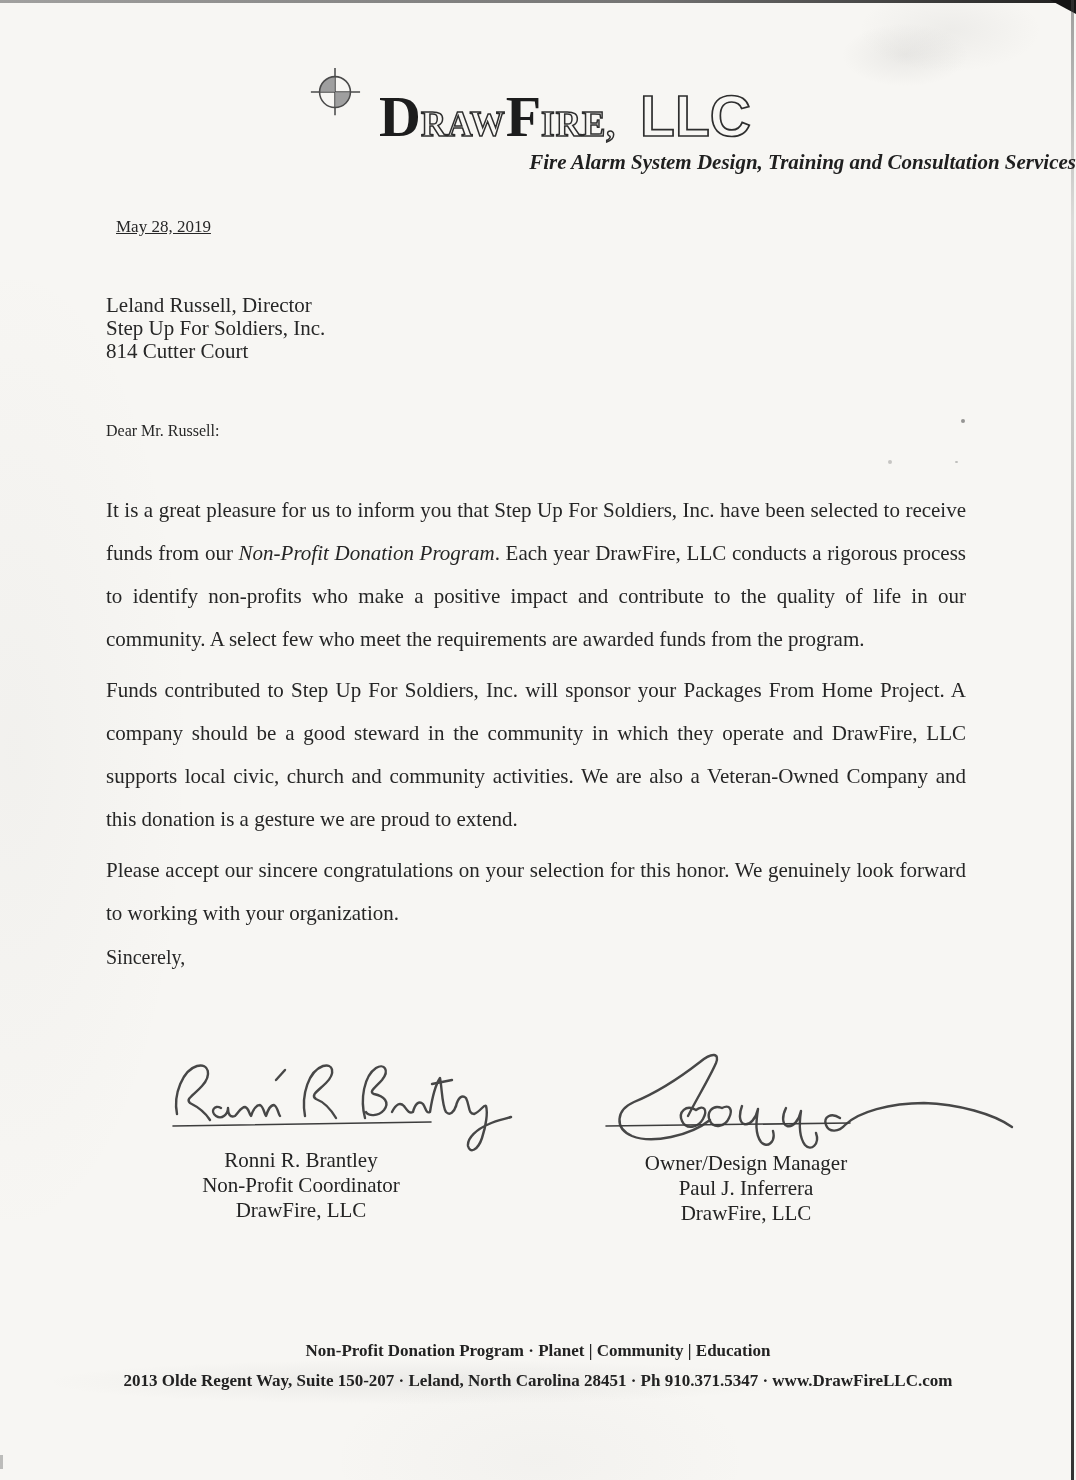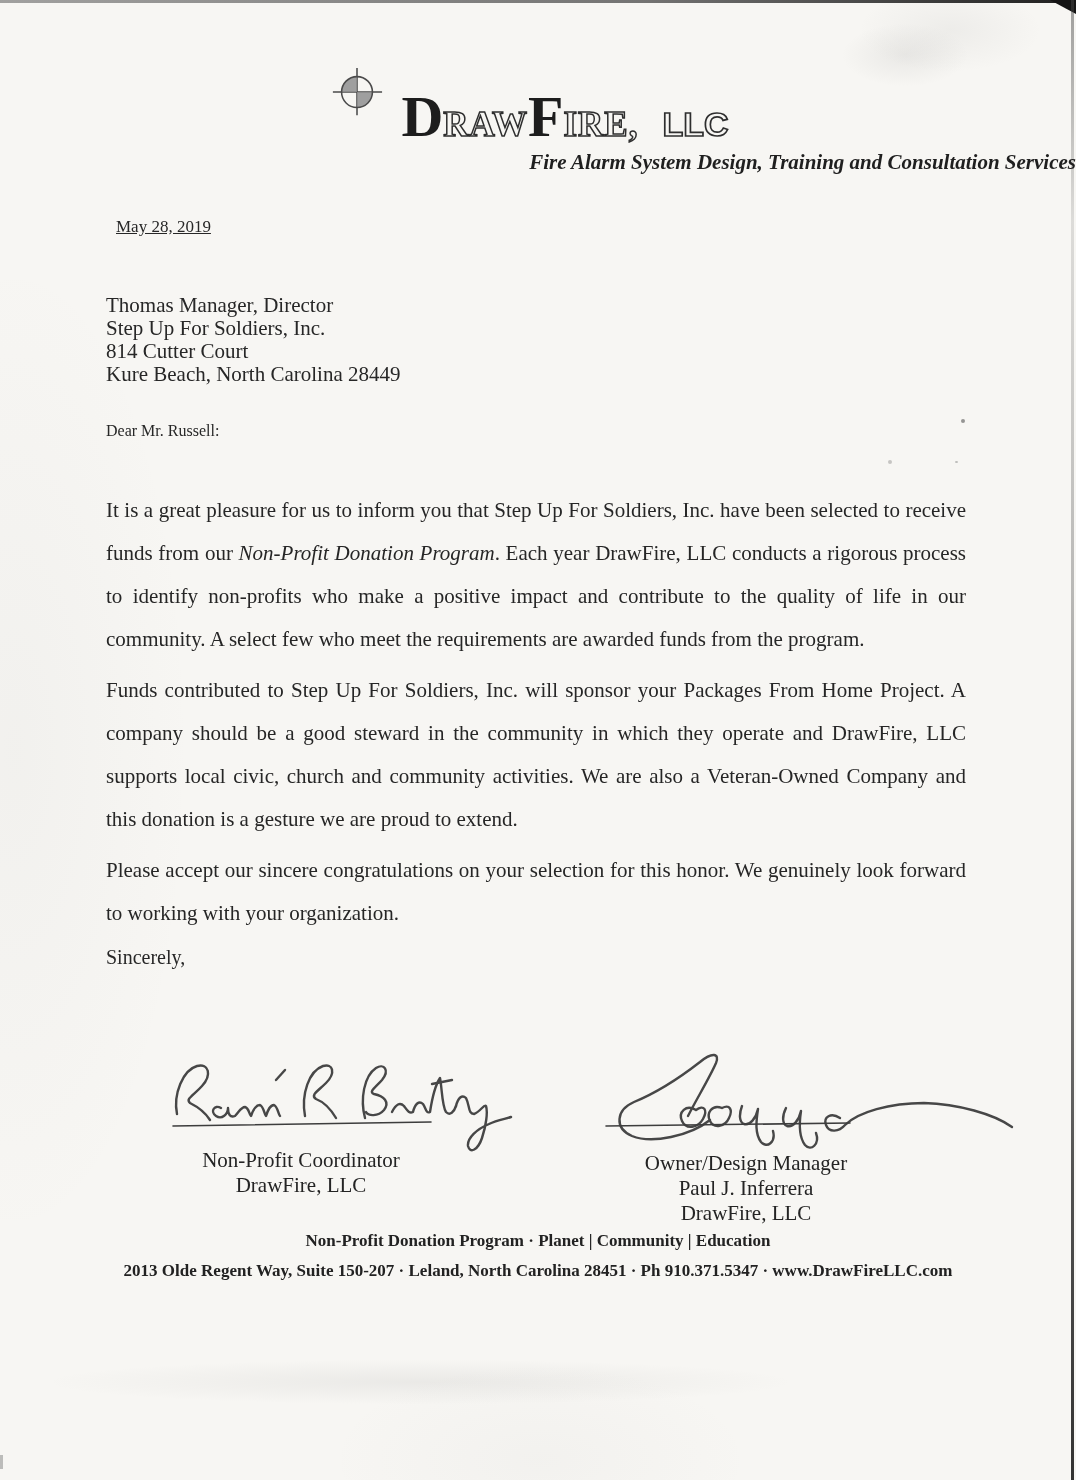--- a/index.html
+++ b/index.html
@@ -32,21 +32,21 @@
   .speck.s4 { left:0px;  top:1455px; width:3px; height:14px; border-radius:0; opacity:.6; }
 
   
   .logo-wrap { position:absolute; top:82px; left:0; width:100%; display:flex; justify-content:center; }
   .logo { position:relative; display:flex; align-items:baseline; }
   .logo-mark { position:absolute; left:-17px; top:-15px; width:54px; height:54px; z-index:0; }
   .logo span { position:relative; z-index:1; line-height:1; }
   .lg-solid { font-size:58px; font-weight:bold; color:#1d1d1d; }
   .sm-outline { font-size:35px; font-weight:bold; letter-spacing:1px;
     color:transparent; -webkit-text-stroke:1.5px #2e2e2e; }
-  .llc-outline { font-size:34px; font-weight:bold; margin-left:24px;
+  .llc-outline { font-size:57px; font-weight:bold; margin-left:24px;
     font-family:"Liberation Sans", sans-serif;
     color:transparent; -webkit-text-stroke:1.7px #2e2e2e; }
   .tagline { position:absolute; top:150px; left:0; width:100%; text-align:right;
     font-size:21px; font-weight:bold; font-style:italic; color:#1f1f1f; }
 
   
   .date { position:absolute; left:116px; top:217px; font-size:17px;text-decoration:underline; }
   .recipient { position:absolute; left:106px; top:294px; font-size:21px; line-height:23px; }
   .salutation { position:absolute; left:106px; top:422px; font-size:16px; }
   .para { position:absolute; left:106px; width:860px; font-size:21px; line-height:43px;
@@ -59,21 +59,21 @@
   .sig-svg { position:absolute; }
   .sig1 { left:163px; top:1058px; width:360px; height:112px; }
   .sig2 { left:598px; top:1048px; width:422px; height:118px; }
   .sig-svg path { fill:none; stroke:#474747; stroke-width:2.4; stroke-linecap:round; stroke-linejoin:round; }
   .sig-svg path.thin { stroke-width:1.6; stroke:#3d3d3d; }
   .sig-block { position:absolute; text-align:center; font-size:21px; line-height:25px; color:#242424; }
   .sig-block.b1 { left:146px; top:1148px; width:310px; }
   .sig-block.b2 { left:590px; top:1151px; width:312px; }
 
   
-  .footer { position:absolute; left:0; top:1226px; width:100%; text-align:center;
+  .footer { position:absolute; left:0; top:1336px; width:100%; text-align:center;
     font-size:17px; font-weight:bold; line-height:30px; color:#222; }
 </style>
 </head>
 <body>
 
 <div class="page">
 
   <div class="scan-top"></div>
   <div class="scan-corner"></div>
   <div class="scan-right"></div>
@@ -98,24 +98,23 @@
       <span class="lg-solid">F</span>
       <span class="sm-outline">IRE,</span>
       <span class="llc-outline">LLC</span>
     </div>
   </div>
   <div class="tagline">Fire Alarm System Design, Training and Consultation Services</div>
 
   <div class="date">May 28, 2019</div>
 
   <div class="recipient">
-    <div>Thomas Manager, Director</div>
+    <div>Leland Russell, Director</div>
     <div>Step Up For Soldiers, Inc.</div>
     <div>814 Cutter Court</div>
-    <div>Kure Beach, North Carolina 28449</div>
   </div>
 
   <div class="salutation">Dear Mr. Russell:</div>
 
   <p class="para p1"><span>It is a great pleasure for us to inform you that Step Up For Soldiers, Inc. have been selected to receive funds from our </span><em>Non-Profit Donation Program</em><span>. Each year DrawFire, LLC conducts a rigorous process to identify non-profits who make a positive impact and contribute to the quality of life in our community. A select few who meet the requirements are awarded funds from the program.</span></p>
 
   <p class="para p2">Funds contributed to Step Up For Soldiers, Inc. will sponsor your Packages From Home Project. A company should be a good steward in the community in which they operate and DrawFire, LLC supports local civic, church and community activities. We are also a Veteran-Owned Company and this donation is a gesture we are proud to extend.</p>
 
   <p class="para p3">Please accept our sincere congratulations on your selection for this honor. We genuinely look forward to working with your organization.</p>
 
@@ -137,20 +136,21 @@
     <path d="M112,72 C92,88 54,96 34,88 C16,80 18,62 36,54 C58,45 84,28 102,14 C114,4 122,5 118,15 C112,29 98,52 90,68"></path>
     <path d="M98,62 C88,56 80,64 84,73 C88,82 100,80 105,71 C110,62 106,56 98,62"></path>
     <path d="M124,60 C114,56 108,65 112,73 C116,81 127,79 131,70 C135,62 132,56 124,60"></path>
     <path d="M144,58 C141,66 141,74 146,76 C152,78 158,70 160,61 C158,74 157,86 163,94 C169,101 178,94 175,83"></path>
     <path d="M188,60 C184,68 184,76 189,78 C195,80 201,72 203,63 C201,76 201,89 207,97 C213,104 222,96 218,85"></path>
     <path d="M242,70 C233,64 225,69 228,77 C231,85 241,84 247,77 C260,64 292,55 326,55 C360,56 396,66 414,79"></path>
     <path class="thin" d="M8,78 L252,75"></path>
   </svg>
 
   <div class="sig-block b1">
+    <div>Ronni R. Brantley</div>
     <div>Non-Profit Coordinator</div>
     <div>DrawFire, LLC</div>
   </div>
   <div class="sig-block b2">
     <div>Owner/Design Manager</div>
     <div>Paul J. Inferrera</div>
     <div>DrawFire, LLC</div>
   </div>
 
   <div class="footer">

